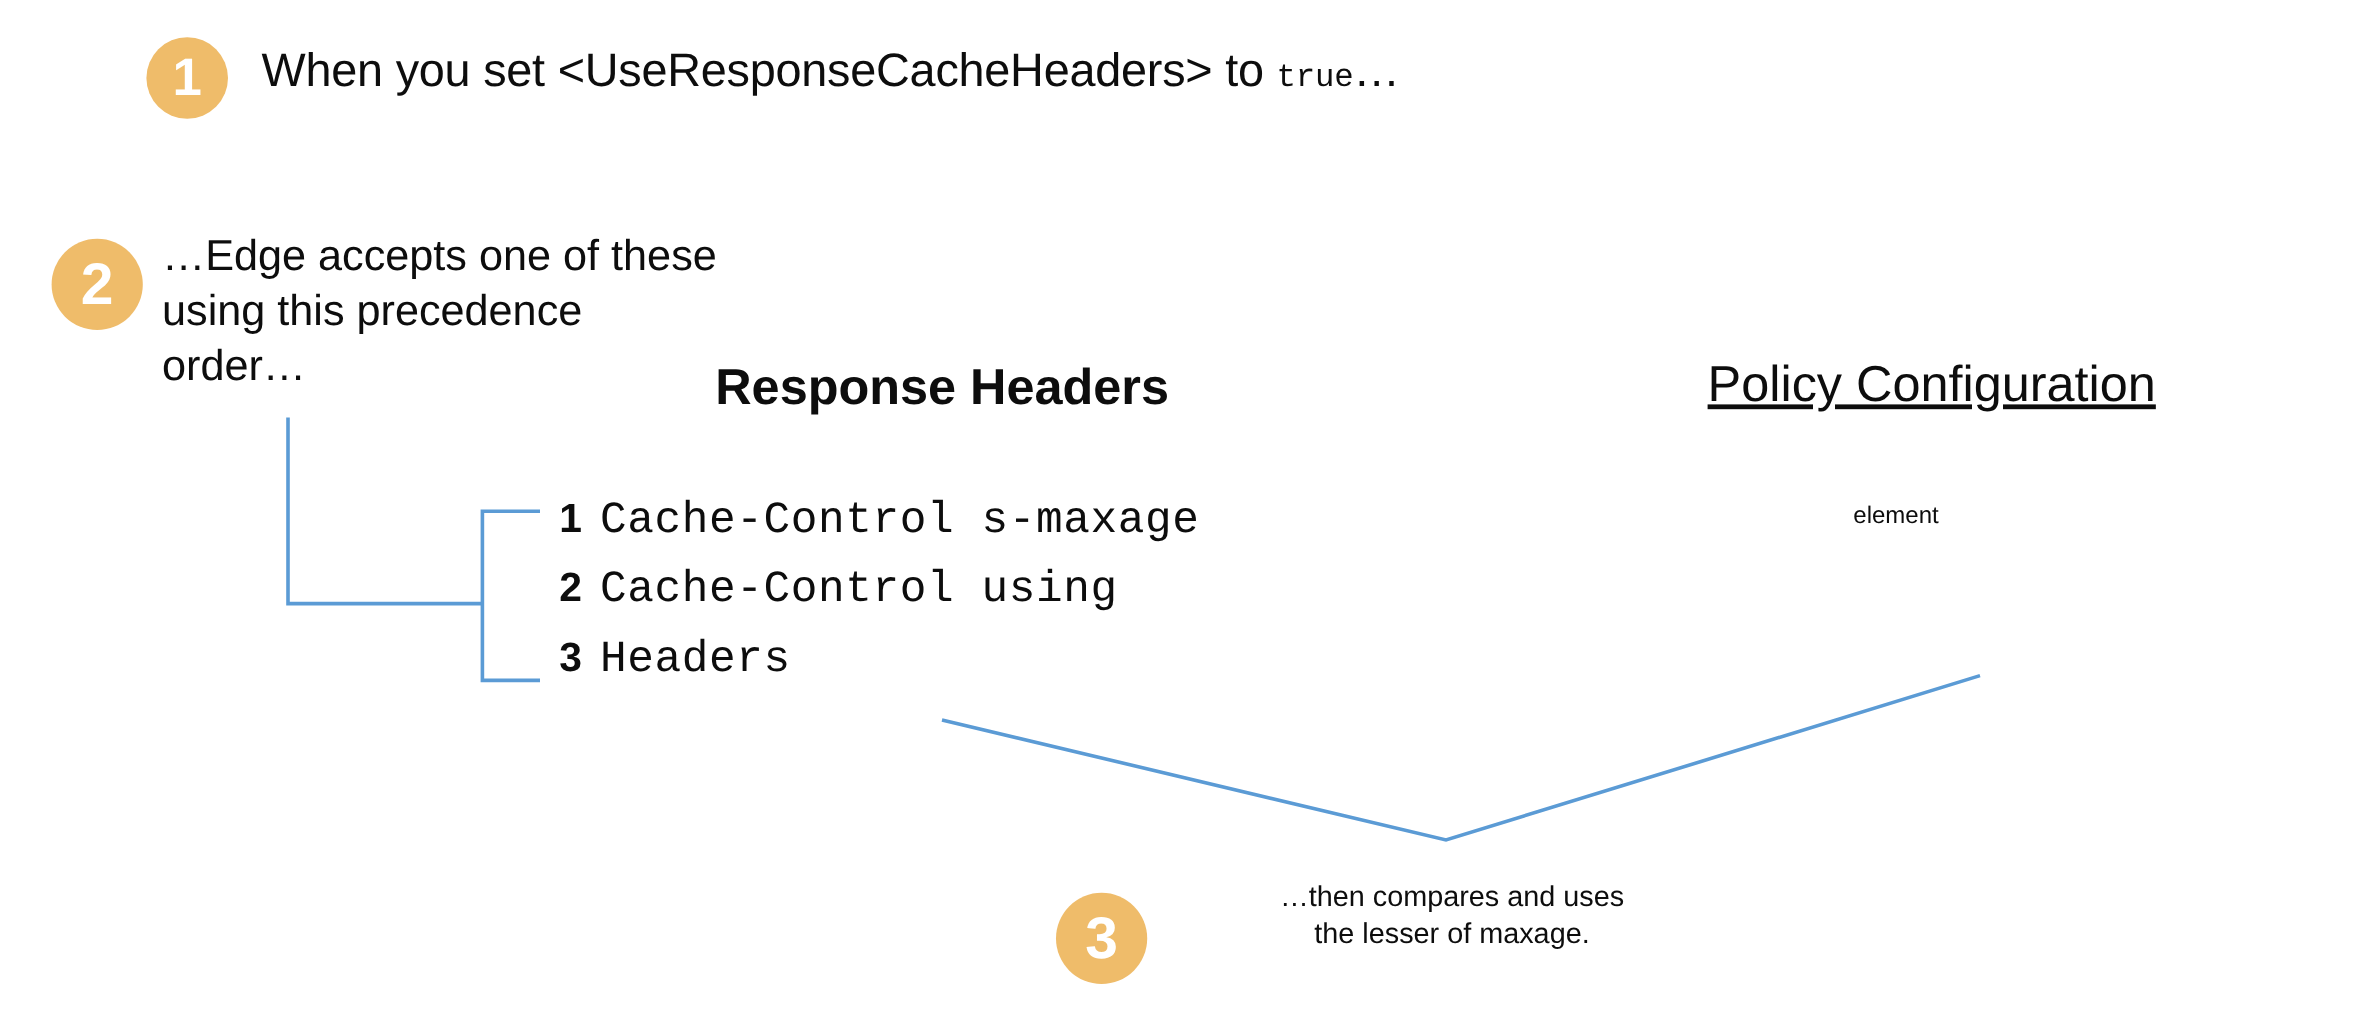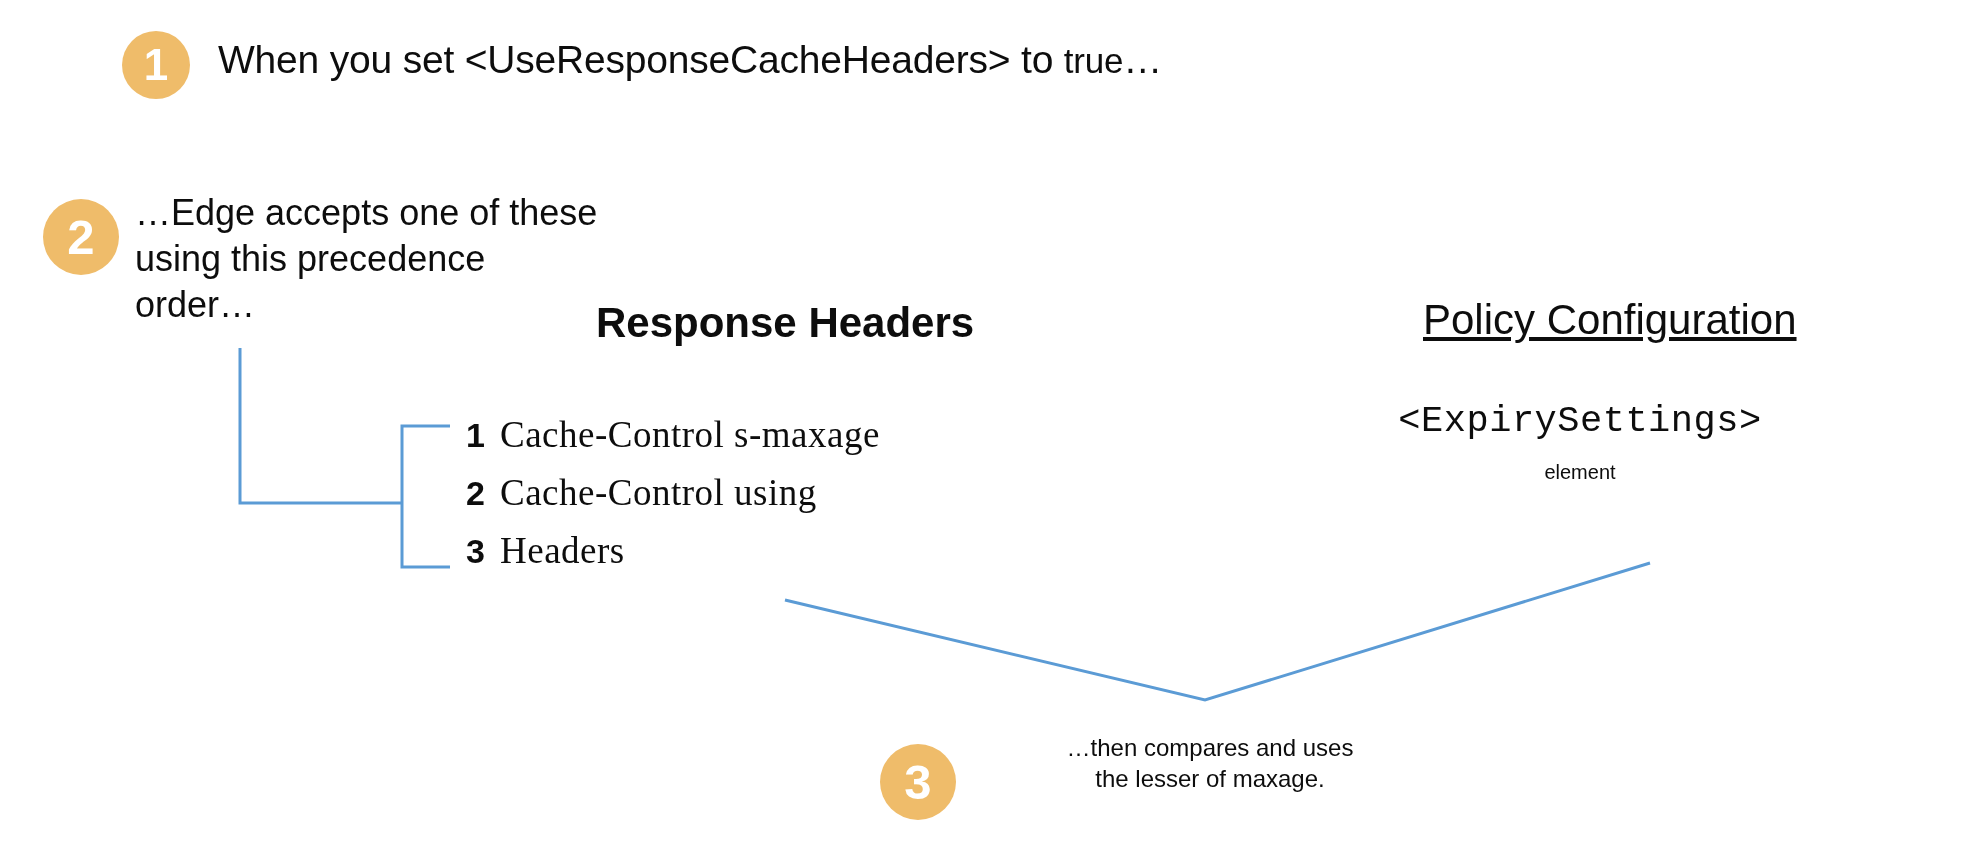--- a/index.html
+++ b/index.html
@@ -70,22 +70,22 @@
   
   .callout-1 {
     position: absolute;
     left: 218px;
     top: 38px;
     font-size: 39px;
     letter-spacing: -0.2px;
     white-space: nowrap;
   }
   .callout-1 .mono {
-    font-family: Liberation Sans, sans-serif;
-    font-size: 35px;
+    font-family: Liberation Mono, monospace;
+    font-size: 27px;
   }
   .callout-2 {
     position: absolute;
     left: 135px;
     top: 190px;
     font-size: 36px;
     line-height: 1.28;
     width: 480px;
   }
   .callout-3 {
@@ -130,21 +130,21 @@
     height: 58px;
   }
   .pl-num {
     font-family: "Liberation Sans", sans-serif;
     font-weight: bold;
     font-size: 34px;
     width: 34px;
     flex: 0 0 34px;
   }
   .pl-text {
-    font-family: Liberation Serif, serif;
+    font-family: Liberation Mono, monospace;
     font-size: 37px;
     letter-spacing: 0.5px;
     white-space: pre;
   }
 
   
   .policy-value {
     position: absolute;
     left: 1380px;
     top: 400px;
@@ -198,21 +198,20 @@
       <span class="pl-text">Cache-Control using</span>
     </li>
     <li>
       <span class="pl-num">3</span>
       <span class="pl-text">Headers</span>
     </li>
   </ul>
 
   <div class="col-heading heading-policy">Policy Configuration</div>
   <div class="policy-value">
-    <span class="pv-code">&lt;ExpirySettings&gt;</span>
     <span class="pv-word">element</span>
   </div>
 
   <div class="badge badge-3">3</div>
   <div class="callout-3">
     <span>…then compares and uses</span><br>
     <span>the lesser of maxage.</span>
   </div>
 
 </div>

